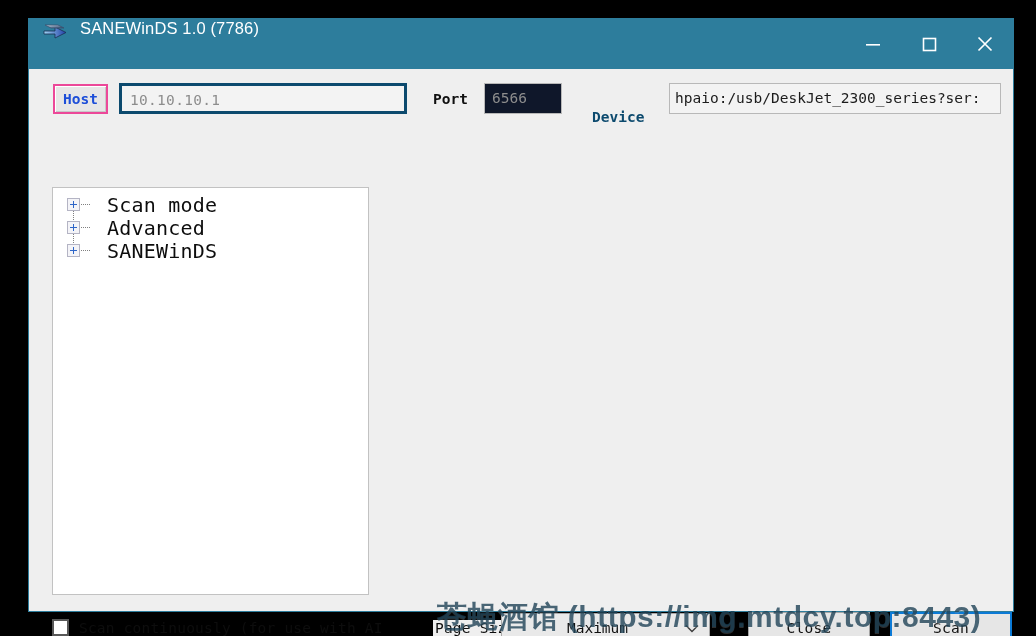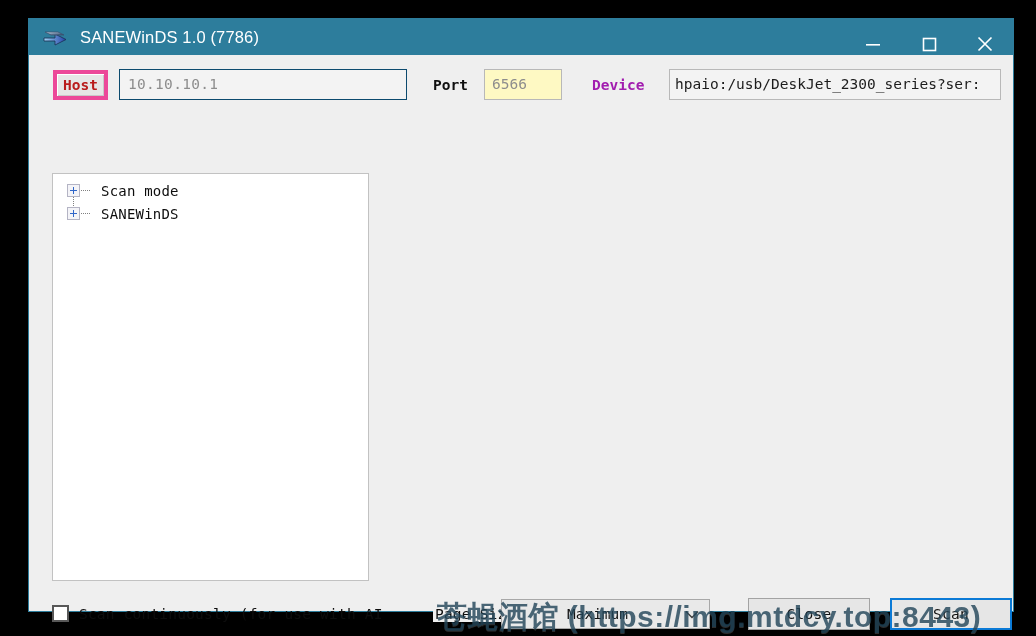--- a/index.html
+++ b/index.html
@@ -24,24 +24,24 @@
     height: 594px;
     background: #efefef;
     border: 1px solid #2d7d9c;
     box-sizing: border-box;
     display: flex;
     flex-direction: column;
   }
 
   
   #titlebar {
-    height: 36px;
+    height: 50px;
     background: #2d7d9c;
     display: flex;
-    align-items: center;
+    align-items: flex-start;
     flex: none;
     position: relative;
   }
   #title-icon {
     margin-left: 13px;
     width: 26px;
     height: 22px;
     flex: none;
   }
   #title-text {
@@ -85,39 +85,39 @@
   .mono {
     font-family: "DejaVu Sans Mono", "Liberation Mono", monospace;
   }
   #host-button {
     position: absolute;
     left: 24px;
     top: 1px;
     width: 55px;
     height: 30px;
     background: #e6e6e6;
-    border: 4px solid #ec4899;
+    border: 2px solid #ec4899;
     box-shadow: inset 1px 1px 0 #ffffff, inset -1px -1px 0 #c8c8c8;
     font-size: 14.5px;
-    color: #b91c1c;
+    color: #1d4ed8;
     font-weight: bold;
     display: flex;
     align-items: center;
     justify-content: center;
     box-sizing: border-box;
     cursor: default;
   }
   #host-input {
     position: absolute;
     left: 90px;
     top: 0px;
     width: 288px;
     height: 31px;
     background: #f3f3f3;
-    border: 1px solid #0c4a6e;
+    border: 3px solid #0c4a6e;
     box-sizing: border-box;
     font-size: 14.5px;
     color: #8d8d8d;
     padding: 0 8px;
     line-height: 29px;
     letter-spacing: 0.3px;
     overflow: hidden;
     white-space: nowrap;
   }
   #port-label {
@@ -129,39 +129,39 @@
     font-size: 14.5px;
     font-weight: bold;
     color: #101010;
   }
   #port-input {
     position: absolute;
     left: 455px;
     top: 0px;
     width: 78px;
     height: 31px;
-    background: #fef9c3;
+    background: #0f172a;
     border: 1px solid #b8b8b8;
     box-sizing: border-box;
     font-size: 14.5px;
     color: #8d8d8d;
     padding: 0 7px;
     line-height: 29px;
     overflow: hidden;
     white-space: nowrap;
   }
   #device-label {
     position: absolute;
     left: 563px;
-    top: 1px;
+    top: 19px;
     height: 30px;
     line-height: 30px;
     font-size: 14.5px;
     font-weight: bold;
-    color: #a21caf;
+    color: #0c4a6e;
   }
   #device-input {
     position: absolute;
     left: 640px;
     top: 0px;
     width: 332px;
     height: 31px;
     background: #f3f3f3;
     border: 1px solid #b8b8b8;
     box-sizing: border-box;
@@ -227,23 +227,23 @@
   .vert-dots {
     position: absolute;
     left: 20px;
     width: 1px;
     height: 10px;
     background-image: repeating-linear-gradient(to bottom, #808080 0 1px, transparent 1px 2px);
   }
   .vert-top { top: -5px; }
   .vert-bottom { bottom: -5px; }
   .tree-label {
-    font-size: 14px;
+    font-size: 20px;
     color: #0d0d0d;
-    margin-left: 11px;
+    margin-left: 17px;
     letter-spacing: 0.2px;
     white-space: nowrap;
   }
 
   
   #bottom-row {
     position: absolute;
     left: 0; right: 0;
     top: 542px;
     height: 40px;
@@ -416,20 +416,27 @@
 
     <div id="tree-panel">
 
       <div class="tree-item">
         <span class="vert-dots vert-bottom"></span>
         <span class="expander"></span>
         <span class="conn-dots"></span>
         <span class="tree-label mono">Scan mode</span>
       </div>
 
+      <div class="tree-item">
+        <span class="vert-dots vert-top"></span>
+        <span class="vert-dots vert-bottom"></span>
+        <span class="expander"></span>
+        <span class="conn-dots"></span>
+        <span class="tree-label mono">Advanced</span>
+      </div>
 
       <div class="tree-item">
         <span class="vert-dots vert-top"></span>
         <span class="expander"></span>
         <span class="conn-dots"></span>
         <span class="tree-label mono">SANEWinDS</span>
       </div>
 
     </div>
 

